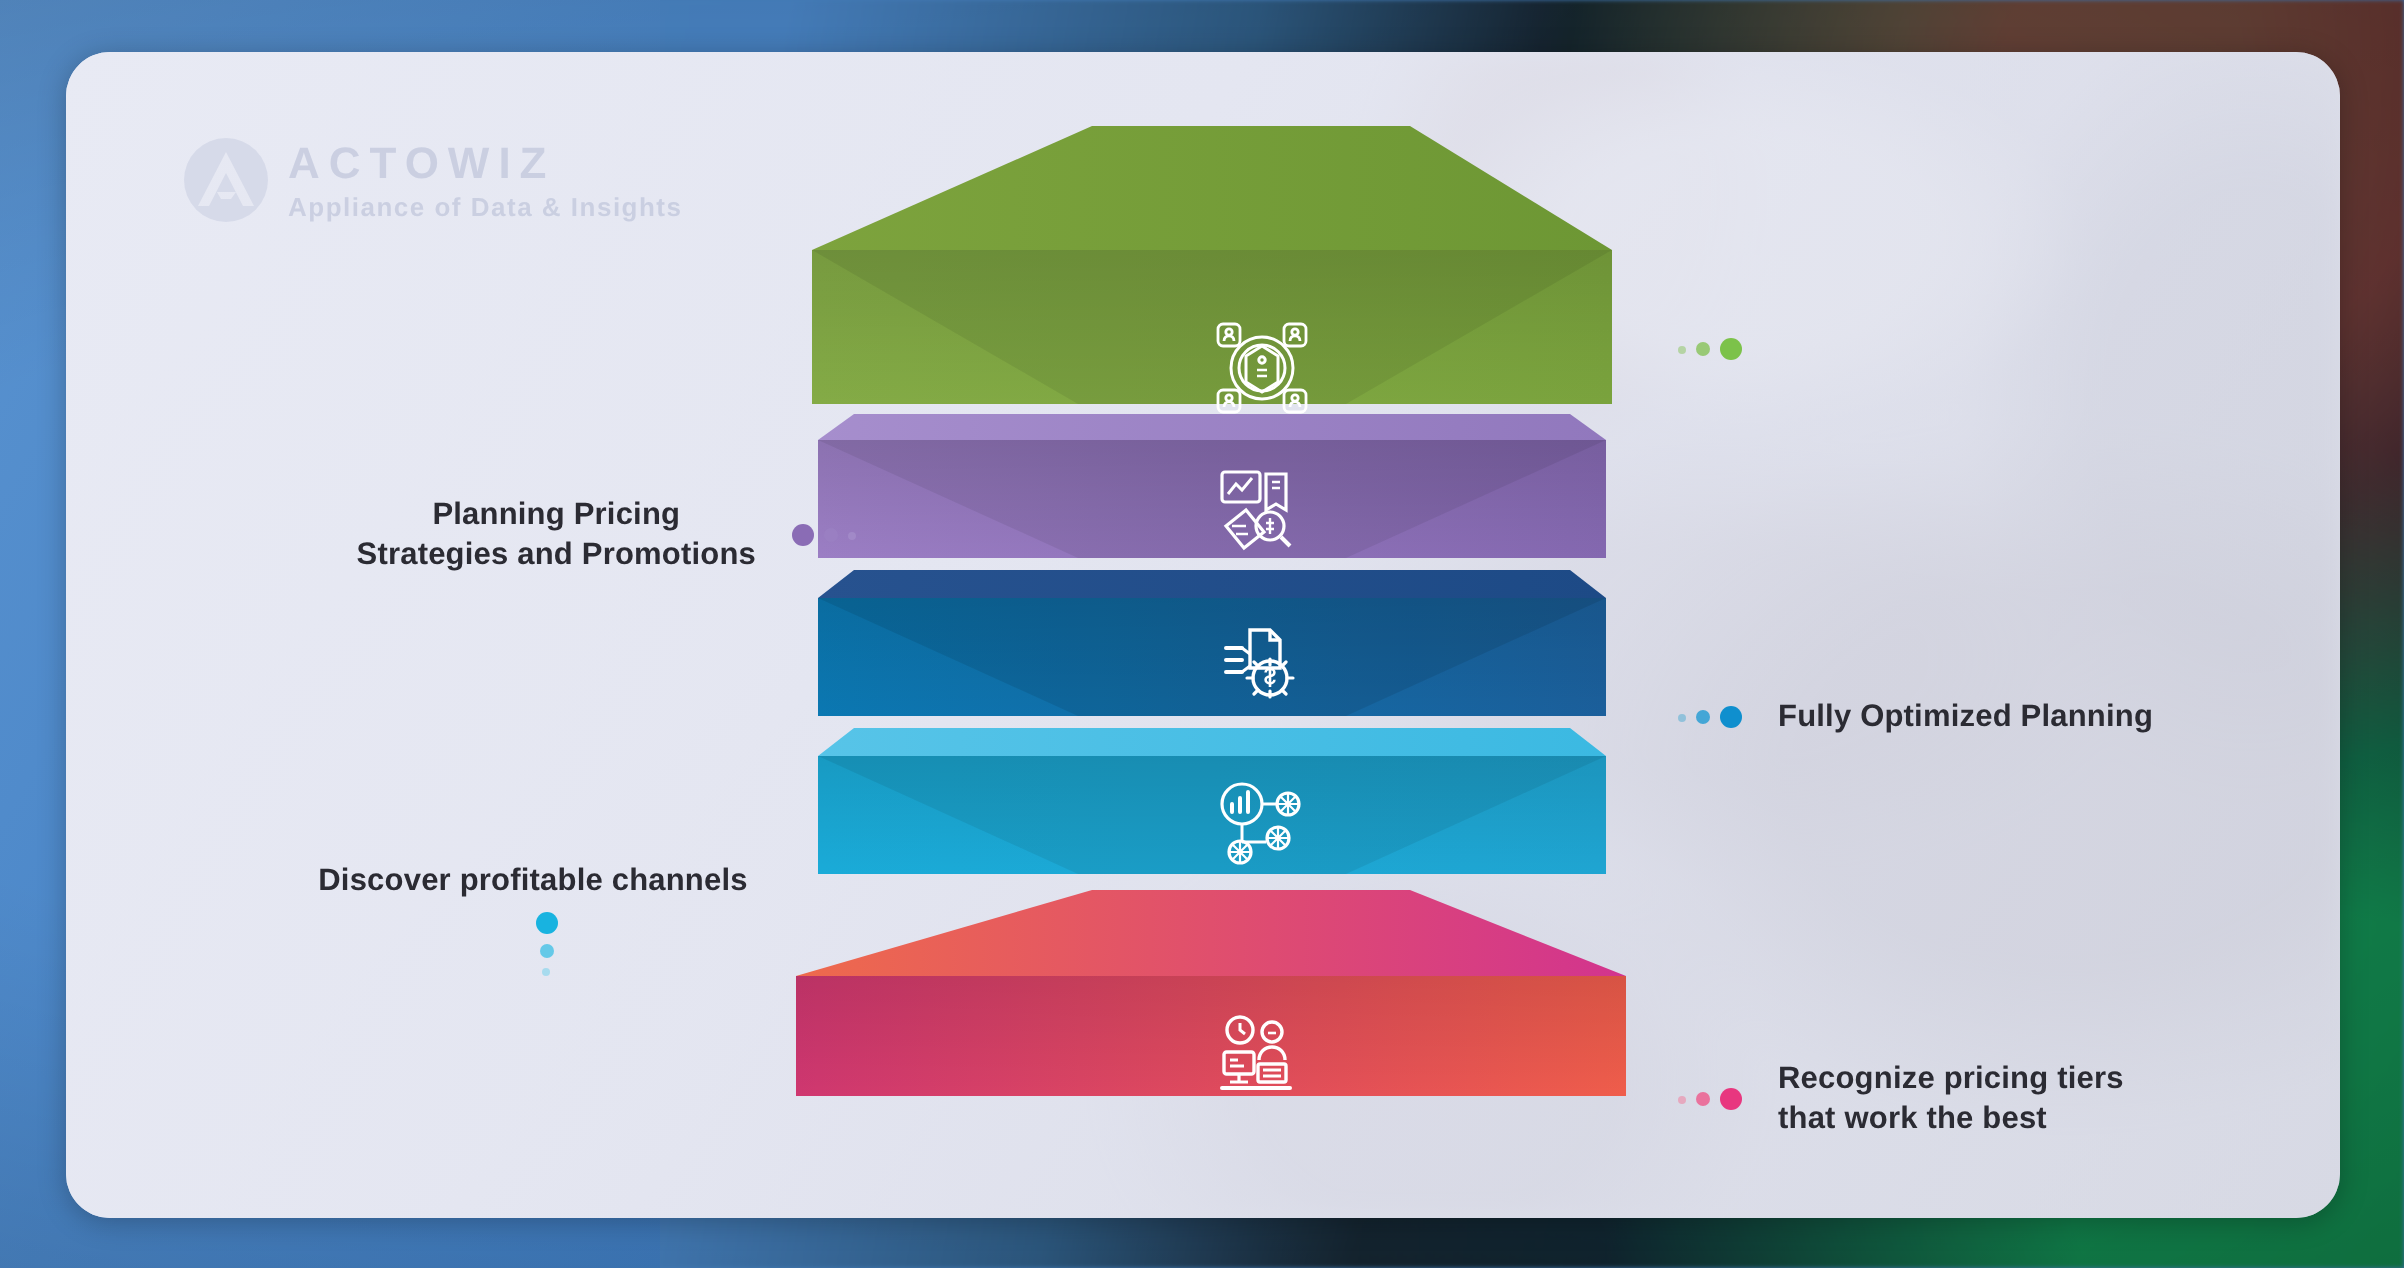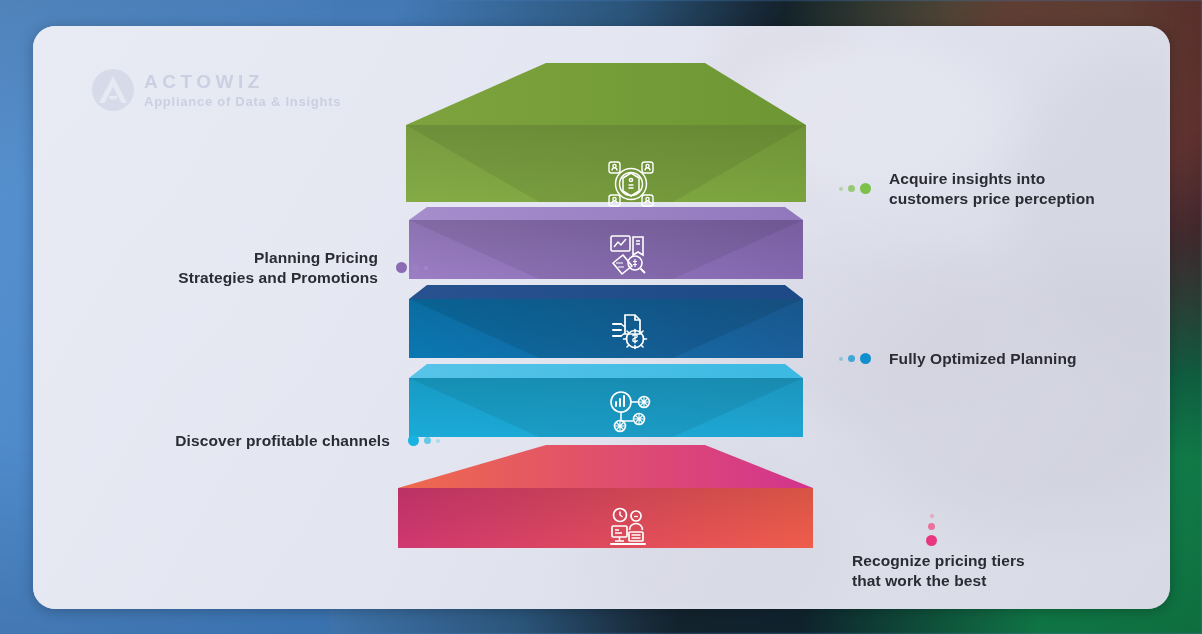--- a/index.html
+++ b/index.html
@@ -41,32 +41,32 @@
       radial-gradient(ellipse 160px 220px at 96% 30%, rgba(120,125,145,.35) 0 50%, rgba(0,0,0,0) 90%),
       radial-gradient(ellipse 200px 160px at 60% 88%, rgba(160,158,172,.4) 0 45%, rgba(0,0,0,0) 85%);
     filter:blur(6px);}
   .card-tint{position:absolute;inset:0;
     background:linear-gradient(120deg,rgba(232,234,244,.92) 0%,rgba(228,230,241,.80) 40%,rgba(222,224,236,.66) 62%,rgba(214,216,228,.62) 100%);}
 
   
   .logo{position:absolute;left:58px;top:42px;display:flex;align-items:center;gap:9px;opacity:.36;}
   .logo-mark{width:44px;height:44px;flex:0 0 44px;}
   .logo-text{display:flex;flex-direction:column;line-height:1;}
-  .logo-name{font-size:19px;letter-spacing:4.5px;font-weight:700;color:#9aa4c4;}
+  .logo-name{font-size:22px;letter-spacing:4.5px;font-weight:700;color:#9aa4c4;}
   .logo-tag{font-size:13px;letter-spacing:.75px;color:#9aa4c4;margin-top:4px;font-weight:600;}
 
   
   .funnel{position:absolute;left:0;top:0;width:1137px;height:583px;}
 
   
   .conn{position:absolute;display:flex;align-items:center;gap:5px;}
   .conn .d{border-radius:50%;display:block;}
   .lbl{font-size:15.5px;font-weight:700;color:#2b2b33;line-height:1.26;letter-spacing:.1px;white-space:pre-line;}
   .conn-right .lbl{text-align:left;margin-left:13px;}
-  .conn-left .lbl{text-align:right;margin-right:13px;}
+  .conn-left .lbl{text-align:center;margin-right:13px;}
 </style>
 </head>
 <body>
 
 <div id="stage">
 
   <div class="bg-photo"></div>
   <div class="bg-left"></div>
   <div class="bg-vig"></div>
 
@@ -239,47 +239,45 @@
         <rect x="18" y="24" width="14" height="9" rx="1"></rect>
         <path d="M20.5 27h9M20.5 30h9" stroke-width="1.4"></path>
         <path d="M0 36h34" stroke-width="2" stroke-linecap="round"></path>
       </g>
     </svg>
 
     <div class="conn conn-right" style="left:806px;top:143px;">
       <span class="d" style="width:4px;height:4px;background:#8fc667;opacity:.55"></span>
       <span class="d" style="width:7px;height:7px;background:#86c257;opacity:.8"></span>
       <span class="d" style="width:11px;height:11px;background:#7cc24a;"></span>
-      <span class="lbl">Acquire insights into
-customers price perception</span>
     </div>
 
     <div class="conn conn-left" style="left:95px;top:222px;width:300px;justify-content:flex-end;">
       <span class="lbl">Planning Pricing
 Strategies and Promotions</span>
       <span class="d" style="width:11px;height:11px;background:#8a6cb5;"></span>
       <span class="d" style="width:7px;height:7px;background:#9a80c2;opacity:.85"></span>
       <span class="d" style="width:4px;height:4px;background:#a892cd;opacity:.6"></span>
     </div>
 
     <div class="conn conn-right" style="left:806px;top:323px;">
       <span class="d" style="width:4px;height:4px;background:#58aed4;opacity:.55"></span>
       <span class="d" style="width:7px;height:7px;background:#2a9ed4;opacity:.85"></span>
       <span class="d" style="width:11px;height:11px;background:#0f8fce;"></span>
       <span class="lbl">Fully Optimized Planning</span>
     </div>
 
-    <div class="conn conn-left" style="left:107px;top:405px;width:300px;justify-content:flex-end;">
+    <div class="conn conn-left" style="left:90px;top:405px;width:300px;justify-content:flex-end;flex-direction:column;">
       <span class="lbl">Discover profitable channels</span>
       <span class="d" style="width:11px;height:11px;background:#18b3e0;"></span>
       <span class="d" style="width:7px;height:7px;background:#4fc3e6;opacity:.85"></span>
       <span class="d" style="width:4px;height:4px;background:#7fd3ec;opacity:.6"></span>
     </div>
 
-    <div class="conn conn-right" style="left:806px;top:488px;flex-direction:column;">
+    <div class="conn conn-right" style="left:806px;top:504px;">
       <span class="d" style="width:4px;height:4px;background:#f07f9e;opacity:.55"></span>
       <span class="d" style="width:7px;height:7px;background:#ec5f8f;opacity:.85"></span>
       <span class="d" style="width:11px;height:11px;background:#e8377f;"></span>
       <span class="lbl">Recognize pricing tiers
 that work the best</span>
     </div>
 
   </div>
 </div>
 

